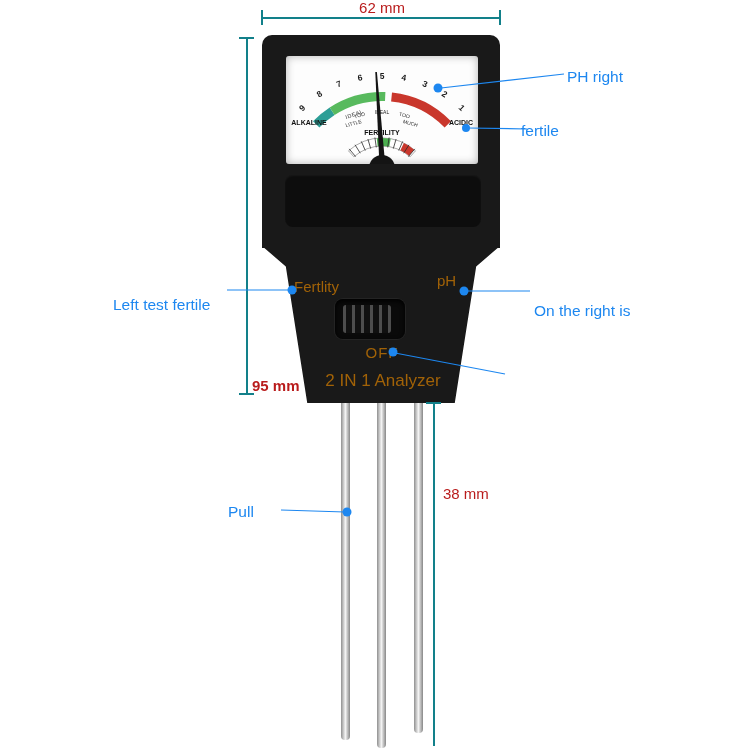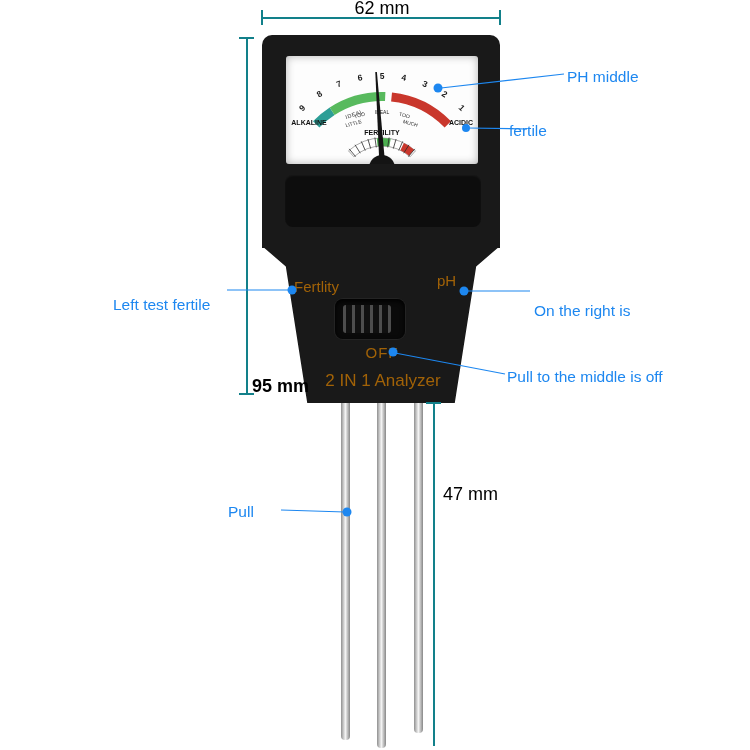--- a/index.html
+++ b/index.html
@@ -1,19 +1,19 @@
 <!DOCTYPE html>
 <html><head>
 <meta charset="utf-8">
 <style>
   html,body{margin:0;padding:0;background:#ffffff;}
   #canvas{position:relative;width:750px;height:750px;background:#ffffff;overflow:hidden;
           font-family:"Liberation Sans", sans-serif;}
   
-  .dim-label{position:absolute;font-size:18px;color:#000000;white-space:nowrap;line-height:16px;}
+  .dim-label{position:absolute;font-size:15px;color:#b91c1c;white-space:nowrap;line-height:16px;}
   .dim-h-line{position:absolute;height:1.5px;background:#12808a;}
   .dim-v-line{position:absolute;width:1.5px;background:#12808a;}
   .dim-v-tick{position:absolute;width:1.5px;height:15px;background:#12808a;}
   .dim-h-tick{position:absolute;width:15px;height:1.5px;background:#12808a;}
   
   .callout{position:absolute;color:#1d87f0;font-size:15.5px;white-space:nowrap;line-height:21px;}
   
   .head{position:absolute;left:262px;top:35px;width:238px;height:213px;background:#191919;
         border-radius:10px 10px 0 0;}
   .gauge{position:absolute;left:286px;top:56px;width:192px;height:108px;background:#fdfdfd;
@@ -113,29 +113,28 @@
   <div class="dim-v-tick" style="left:261px;top:10px;"></div>
   <div class="dim-v-tick" style="left:499px;top:10px;"></div>
 
   <div class="dim-v-line" style="left:246px;top:38px;height:356px;"></div>
   <div class="dim-h-tick" style="left:239px;top:37px;"></div>
   <div class="dim-h-tick" style="left:239px;top:393px;"></div>
   <div class="dim-label" style="left:252px;top:378px;font-weight:bold;">95 mm</div>
 
   <div class="dim-v-line" style="left:433px;top:403px;height:343px;"></div>
   <div class="dim-h-tick" style="left:426px;top:402px;"></div>
-  <div class="dim-label" style="left:443px;top:486px;">47 mm</div>
+  <div class="dim-label" style="left:443px;top:486px;">38 mm</div>
 
-  <div class="callout" style="left:567px;top:66px;">PH middle</div>
-  <div class="callout" style="left:509px;top:120px;">fertile</div>
+  <div class="callout" style="left:567px;top:66px;">PH right</div>
+  <div class="callout" style="left:521px;top:120px;">fertile</div>
   <div class="callout" style="left:113px;top:294px;">Left test fertile</div>
   <div class="callout" style="left:534px;top:280px;margin-top:20px;">
     <div>On the right is</div>
   </div>
-  <div class="callout" style="left:507px;top:366px;">Pull to the middle is off</div>
   <div class="callout" style="left:228px;top:501px;">Pull</div>
 
   <svg id="overlay" width="750" height="750" viewBox="0 0 750 750">
     <g stroke="#1d87f0" stroke-width="1.2">
       <line x1="441" y1="88" x2="564" y2="74"></line>
       <line x1="468" y1="128" x2="527" y2="129"></line>
       <line x1="227" y1="290" x2="290" y2="290"></line>
       <line x1="467" y1="291" x2="530" y2="291"></line>
       <line x1="395" y1="353" x2="505" y2="374"></line>
       <line x1="281" y1="510" x2="345" y2="512"></line>

